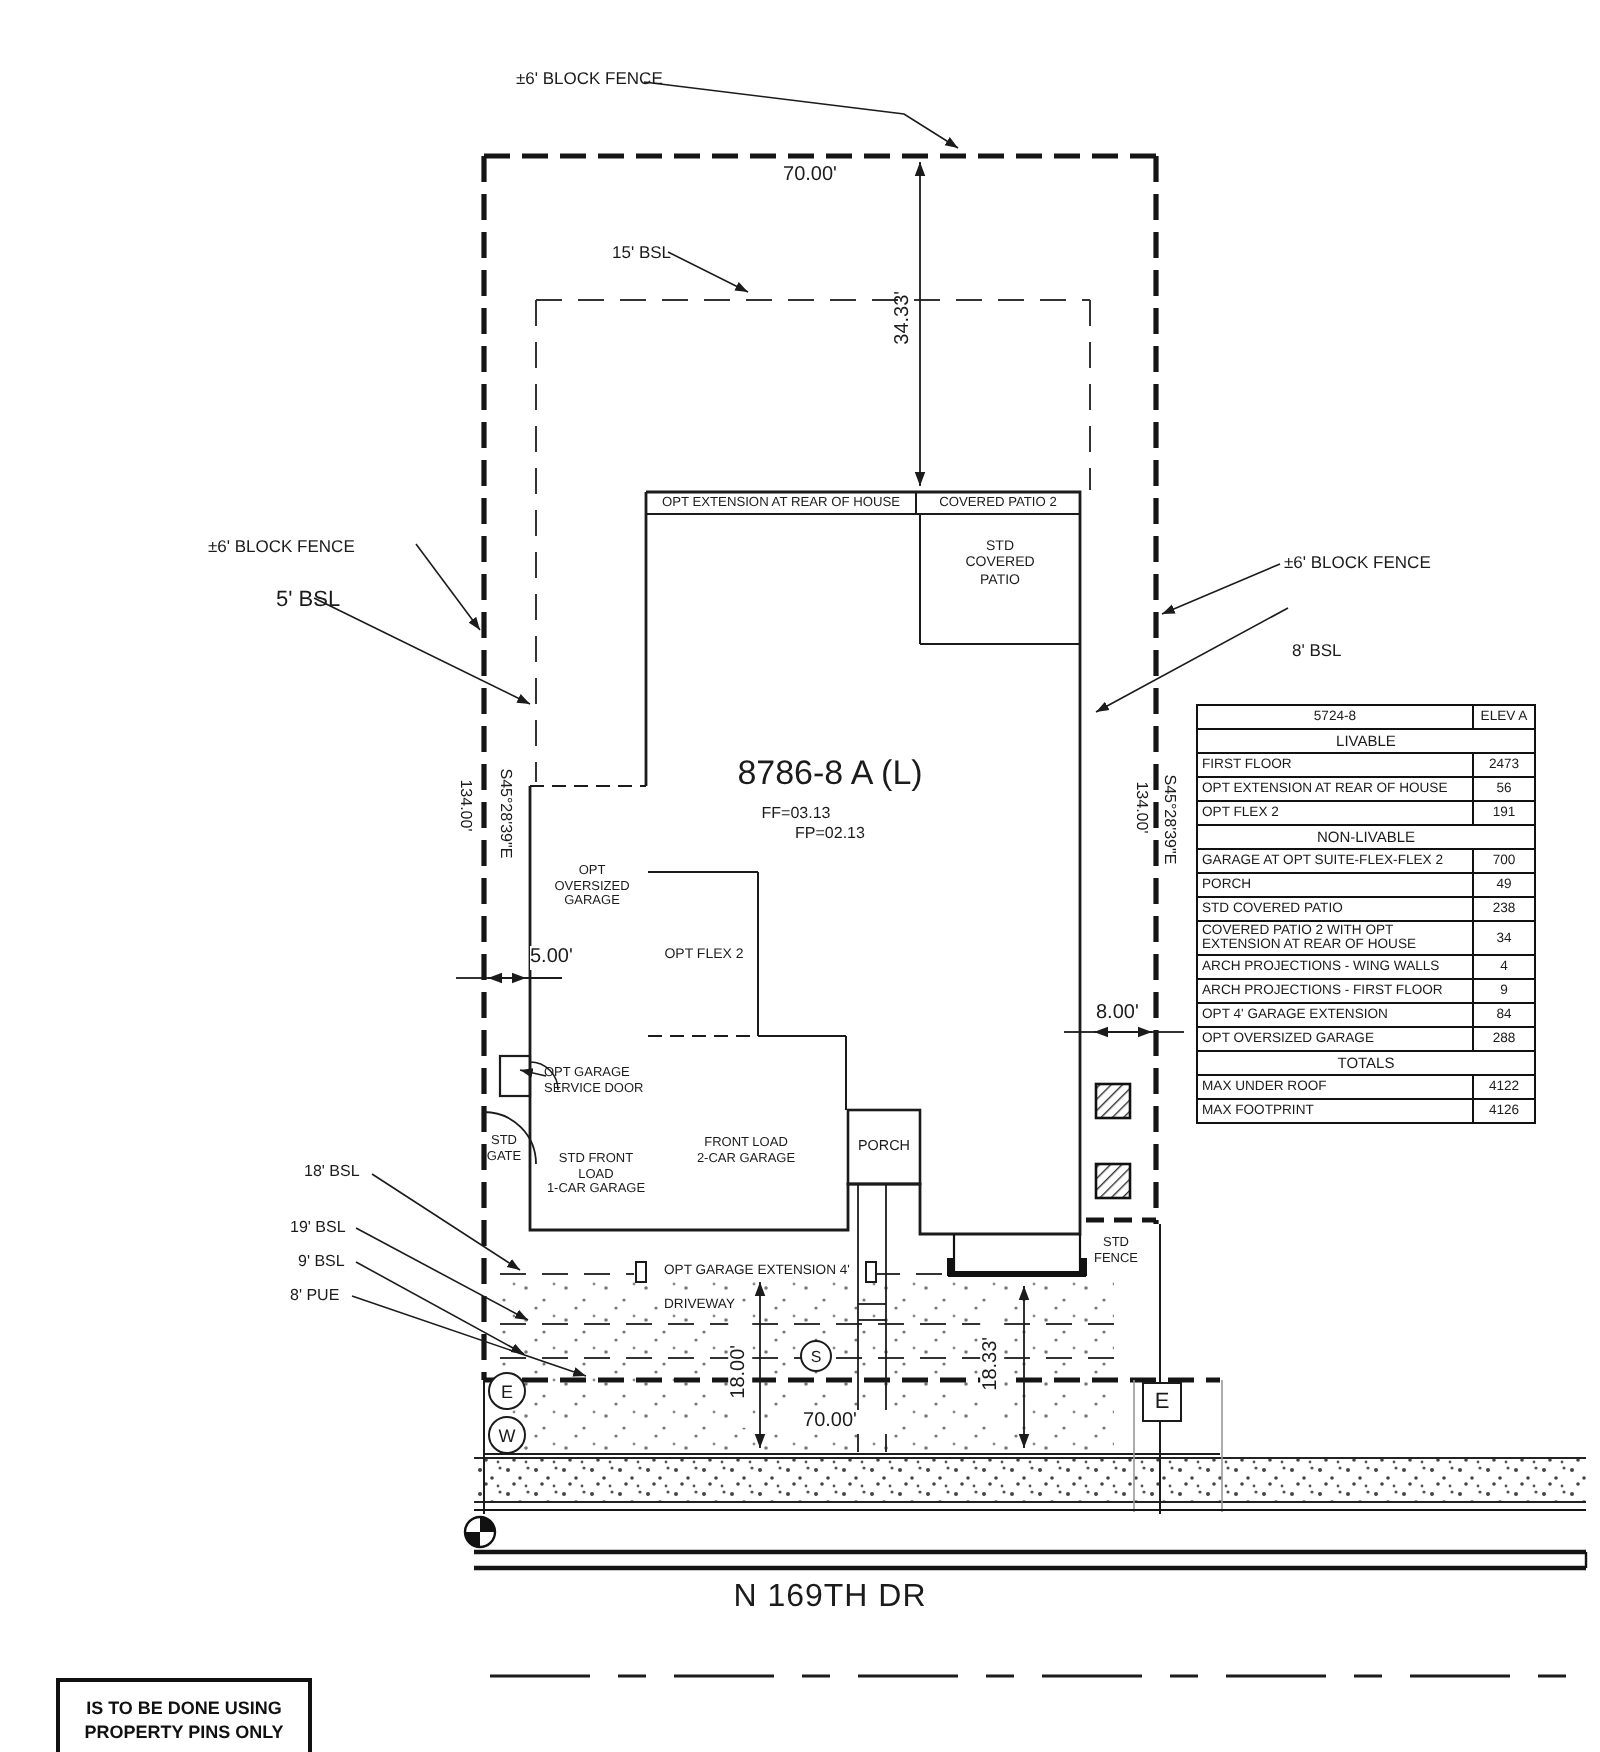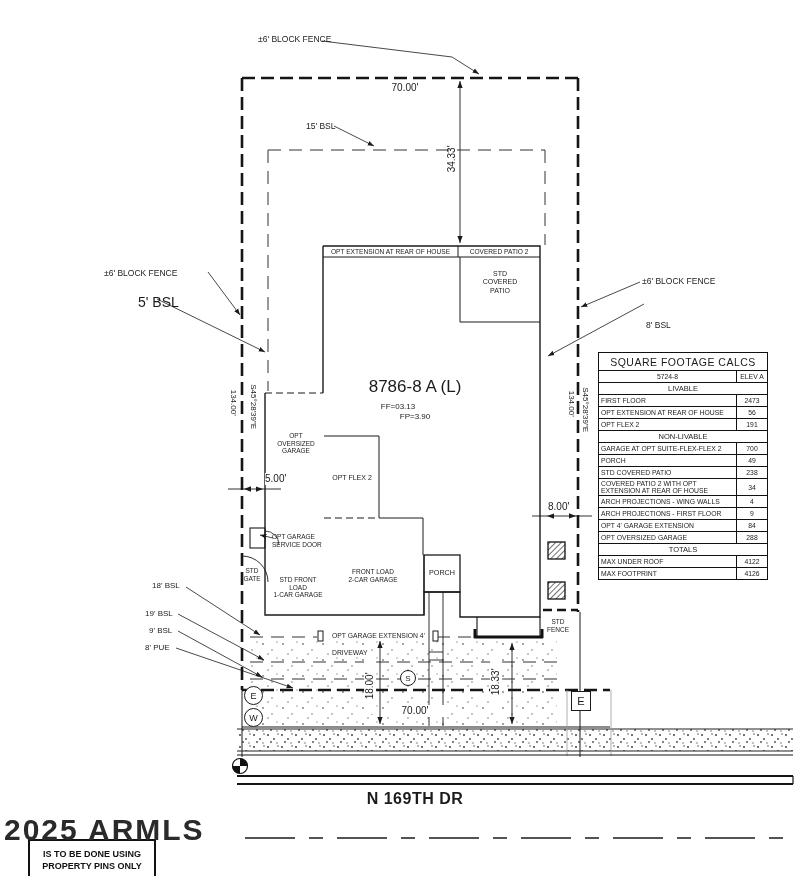--- a/index.html
+++ b/index.html
@@ -23,21 +23,21 @@
   .srow{display:flex;border-bottom:1px solid #111;min-height:11px;align-items:stretch;font-size:6.8px;}
   .srow:last-child{border-bottom:none;}
   .sc1{flex:1;padding:1px 2px;border-right:1px solid #111;display:flex;align-items:center;}
   .sc2{width:30px;display:flex;align-items:center;justify-content:center;}
   .ssec{flex:1;display:flex;align-items:center;justify-content:center;font-size:7.5px;padding:1px 0;}
   .splan .sc1{justify-content:center;}
   
   .watermark{position:absolute;left:4px;top:813px;font-size:30px;font-weight:700;letter-spacing:2px;color:#2a2a2a;z-index:6;}
   .notebox{position:absolute;left:28px;top:839px;width:120px;border:2px solid #111;background:rgba(255,255,255,.75);
            z-index:5;text-align:center;font-size:9px;font-weight:600;color:#111;padding:7px 2px 4px 2px;line-height:1.35;white-space:pre-line;}
-  .street{position:absolute;left:350px;top:790px;width:130px;text-align:center;font-size:16px;font-weight:700;letter-spacing:.5px;}
+  .street{position:absolute;left:350px;top:790px;width:130px;text-align:center;font-size:16px;font-weight:400;letter-spacing:.5px;}
 </style>
 </head>
 <body>
 
 <div class="canvas">
 
   <svg class="draw" width="800" height="876" viewBox="0 0 800 876">
     <defs>
       <marker id="ah" markerWidth="9" markerHeight="8" refX="8" refY="3.5" orient="auto-start-reverse">
         <path d="M0,0.5 L8,3.5 L0,6.5 Z" fill="#1b1b1b"></path>
@@ -203,27 +203,27 @@
   <div class="lbl" style="left:306px;top:121px;font-size:8.5px;">15' BSL</div>
   <div class="lbl dim c rotccw" style="left:422px;top:153px;width:60px;">34.33'</div>
 
   <div class="lbl c" style="left:324px;top:248px;width:133px;font-size:6.6px;">OPT EXTENSION AT REAR OF HOUSE</div>
   <div class="lbl c" style="left:459px;top:248px;width:80px;font-size:6.6px;">COVERED PATIO 2</div>
   <div class="lbl c" style="left:460px;top:270px;width:80px;">STD
 COVERED
 PATIO</div>
 
   <div class="lbl" style="left:104px;top:268px;font-size:8.5px;">±6' BLOCK FENCE</div>
-  <div class="lbl" style="left:138px;top:294px;font-size:14px;">5' BSL</div>
+  <div class="lbl" style="left:138px;top:294px;font-size:11px;">5' BSL</div>
   <div class="lbl" style="left:642px;top:276px;font-size:8.5px;">±6' BLOCK FENCE</div>
   <div class="lbl" style="left:646px;top:299px;font-size:8.5px;margin-top:21px;">8' BSL</div>
 
   <div class="lbl c" style="left:355px;top:377px;width:120px;font-size:17px;">8786-8 A (L)</div>
   <div class="lbl c" style="left:338px;top:402px;width:120px;font-size:8px;">FF=03.13</div>
-  <div class="lbl c" style="left:355px;top:412px;width:120px;font-size:8px;">FP=3.90</div>
+  <div class="lbl c" style="left:355px;top:412px;width:120px;font-size:8px;">FP=02.13</div>
 
   <div class="lbl c rotcw" style="left:198px;top:402px;width:110px;font-size:8px;">S45°28'39"E</div>
   <div class="lbl c rotcw" style="left:183px;top:398px;width:100px;font-size:8px;">134.00'</div>
   <div class="lbl c rotcw" style="left:530px;top:405px;width:110px;font-size:8px;">S45°28'39"E</div>
   <div class="lbl c rotcw" style="left:521px;top:399px;width:100px;font-size:8px;">134.00'</div>
 
   <div class="lbl c" style="left:268px;top:432px;width:56px;font-size:6.5px;">OPT
 OVERSIZED
 GARAGE</div>
   <div class="lbl c" style="left:322px;top:474px;width:60px;">OPT FLEX 2</div>
@@ -261,21 +261,20 @@
       <span>W</span>
     </div>
   <div class="cmark" style="left:400px;top:670px;width:14px;height:14px;font-size:8px;">
       <span>S</span>
     </div>
   <div class="bmark" style="left:571px;top:691px;width:18px;height:18px;">
       <span>E</span>
     </div>
 
   <div class="sft">
-    <div class="sft-title">SQUARE FOOTAGE CALCS</div>
     <div class="srow splan">
       <div class="sc1">5724-8</div>
       <div class="sc2">ELEV A</div>
     </div>
     <div class="srow">
         <div class="ssec">LIVABLE</div>
       </div>
     <div class="srow">
         <div class="sc1">FIRST FLOOR</div>
         <div class="sc2">2473</div>
@@ -330,17 +329,16 @@
         <div class="sc1">MAX UNDER ROOF</div>
         <div class="sc2">4122</div>
       </div>
     <div class="srow">
         <div class="sc1">MAX FOOTPRINT</div>
         <div class="sc2">4126</div>
       </div>
   </div>
 
   <div class="street">N 169TH DR</div>
-  <div class="watermark">2025 ARMLS</div>
   <div class="notebox">IS TO BE DONE USING
 PROPERTY PINS ONLY</div>
 
 </div>
 
 </body></html>

